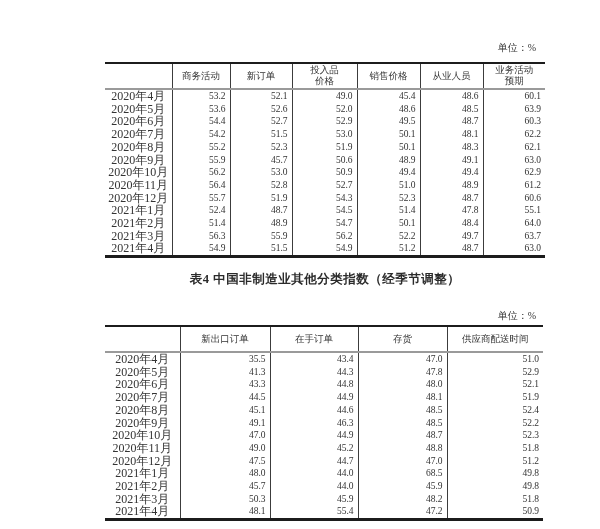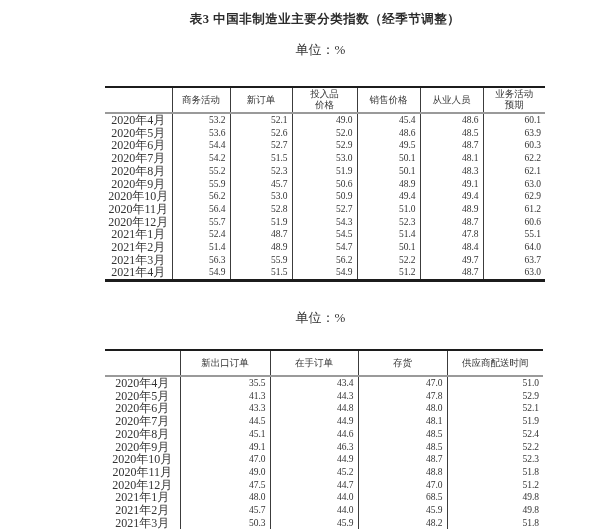--- a/index.html
+++ b/index.html
@@ -30,36 +30,35 @@
     color: #2b2b2b;
     margin: 0;
     letter-spacing: 0.5px;
   }
   #t3-title { top: 11px; }
   #t4-title { top: 271px; }
   .unit-label {
     position: absolute;
     left: 105px;
     width: 431px;
-    text-align: center;
-    font-size: 13px;
+    text-align: right;
+    font-size: 10px;
     color: #333333;
   }
   #t3-unit { top: 41px; }
   #t4-unit { top: 309px; }
   table.stat {
     position: absolute;
     left: 105px;
     border-collapse: collapse;
     table-layout: fixed;
     border-top: 2px solid #1c1c1c;
     border-bottom: 3px solid #1c1c1c;
     font-size: 9.5px;
     color: #333333;
-    margin-top: 24px;
   }
   #t3-table { top: 62px;  width: 440px; }
   #t4-table { top: 325px; width: 438px; }
   table.stat thead th {
     font-weight: normal;
     text-align: center;
     vertical-align: middle;
     border-bottom: 2px solid #9a9a9a;
     white-space: pre-line;
     line-height: 11px;
@@ -84,21 +83,20 @@
   table.stat td.val {
     text-align: right;
     padding-right: 4px;
   }
 </style>
 </head>
 <body>
 
 <div class="doc">
 
-  <h2 class="tbl-title" id="t3-title">表3 中国非制造业主要分类指数（经季节调整）</h2>
 
   <div class="unit-label" id="t3-unit">单位：%</div>
 
   <table class="stat" id="t3-table">
     <colgroup>
       <col style="width:67px">
         <col style="width:58px">
         <col style="width:62px">
       <col style="width:65px">
         <col style="width:63px">
@@ -232,20 +230,21 @@
           <td class="val">54.9</td>
           <td class="val">51.5</td>
           <td class="val">54.9</td>
           <td class="val">51.2</td>
           <td class="val">48.7</td>
           <td class="val">63.0</td>
         </tr>
       </tbody>
   </table>
 
+  <h2 class="tbl-title" id="t4-title">表4 中国非制造业其他分类指数（经季节调整）</h2>
 
   <div class="unit-label" id="t4-unit">单位：%</div>
 
   <table class="stat" id="t4-table">
     <colgroup>
       <col style="width:75px">
         <col style="width:90px">
         <col style="width:88px">
       <col style="width:89px">
         <col style="width:96px">

